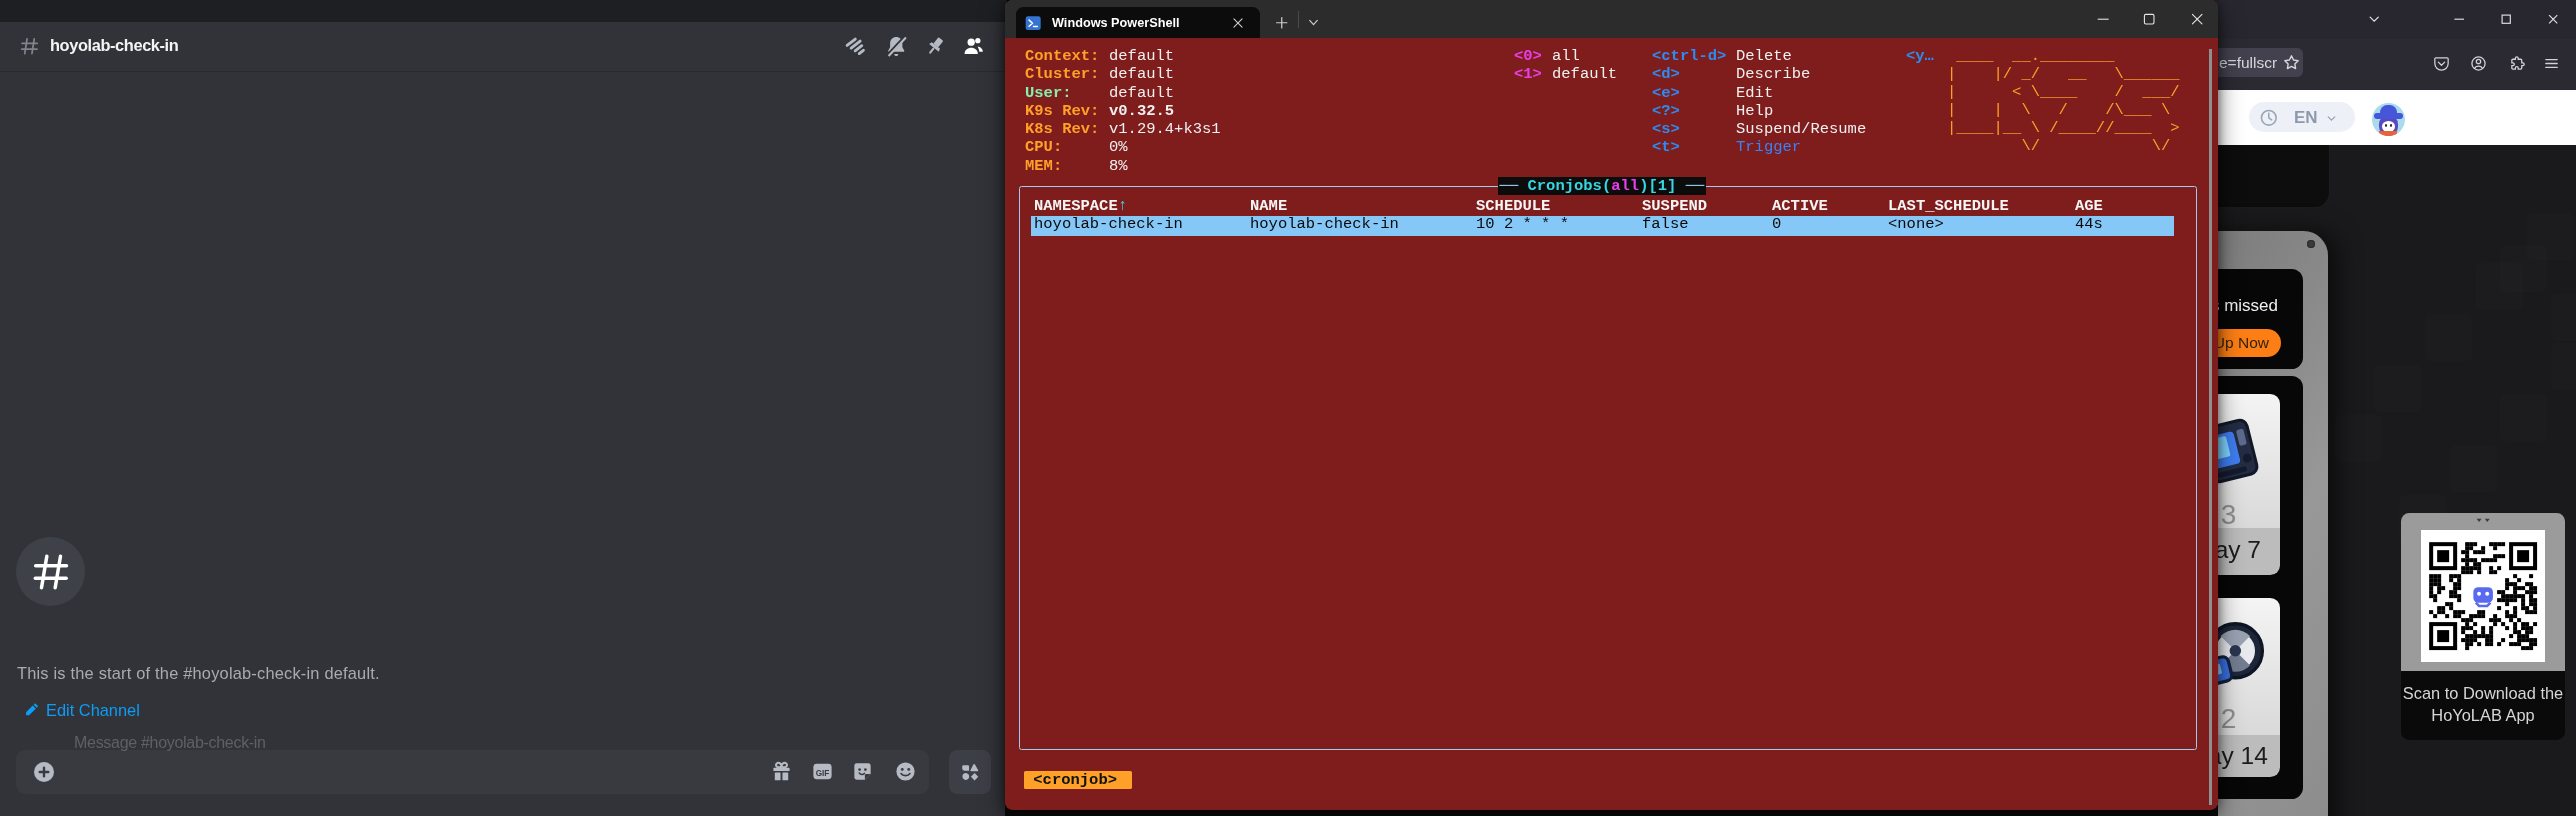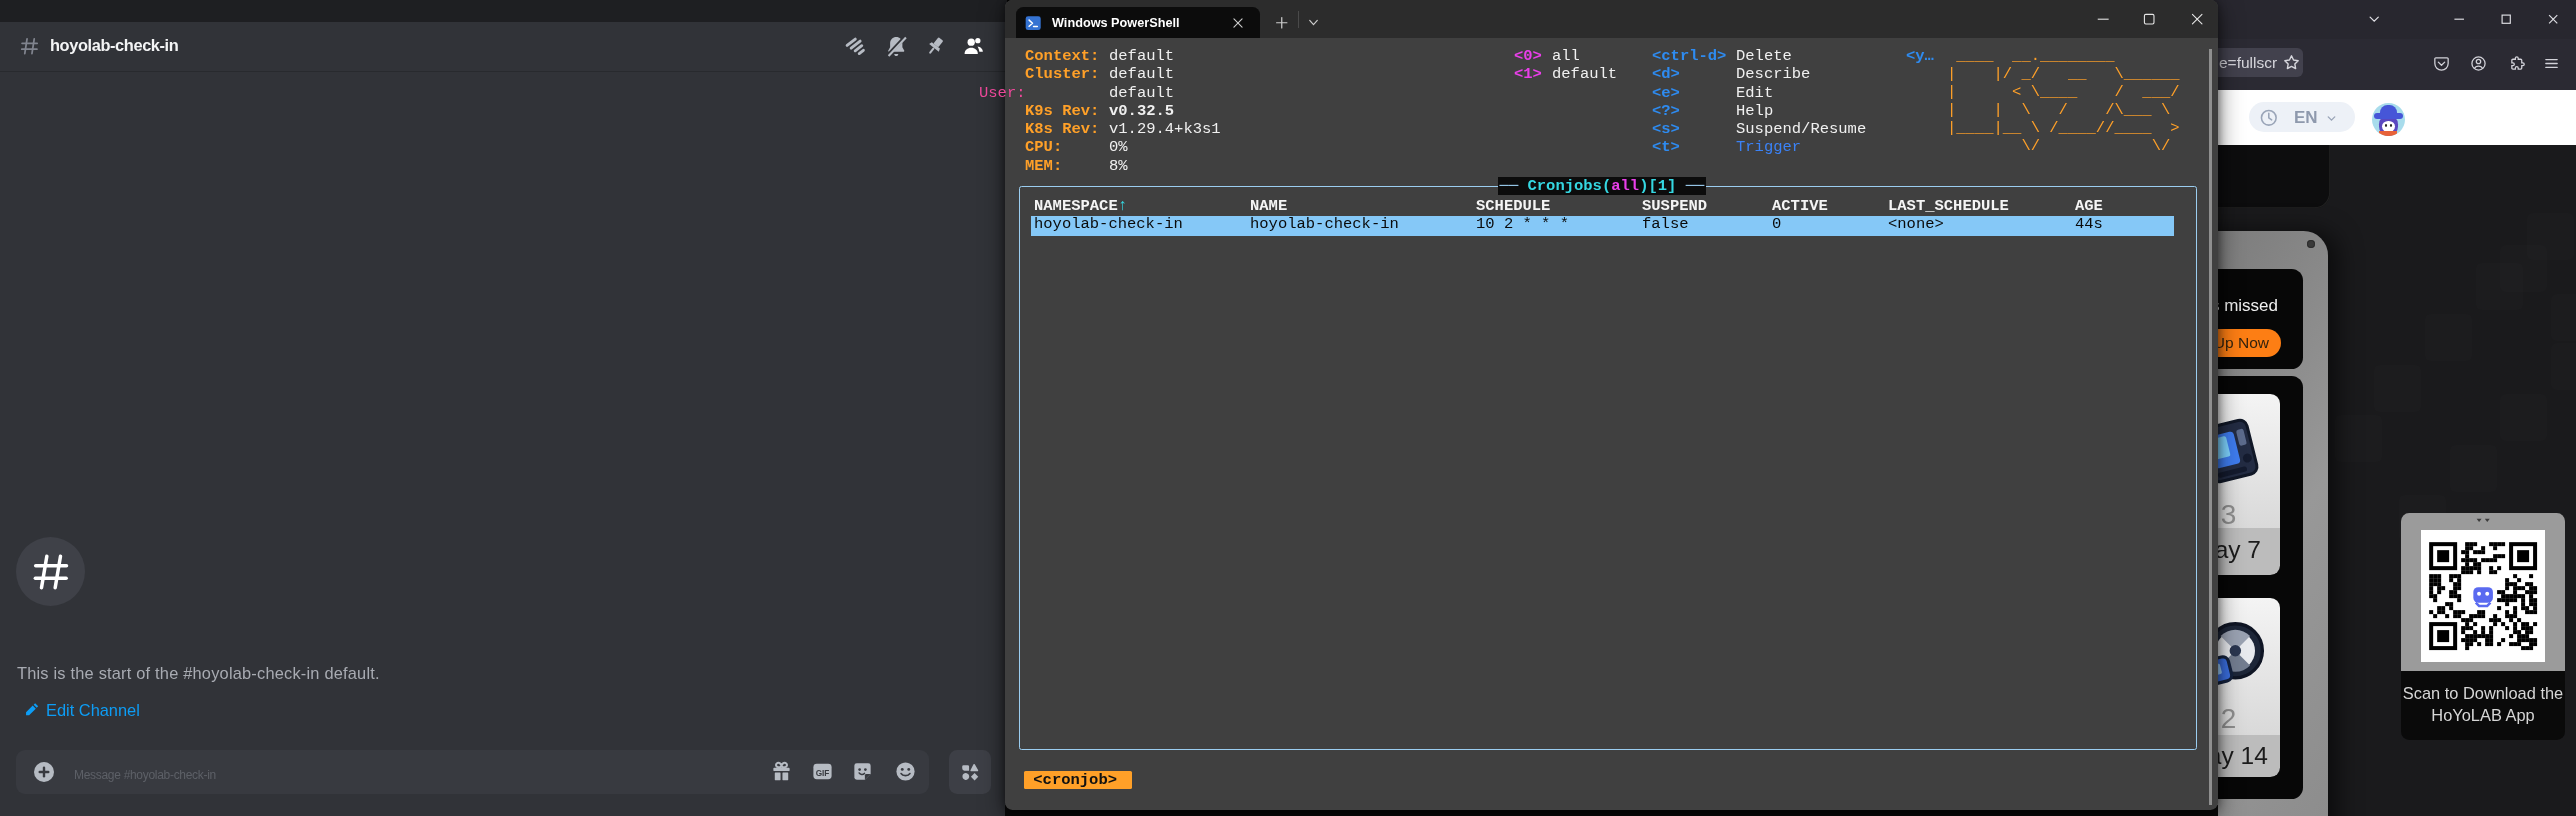--- a/index.html
+++ b/index.html
@@ -6,21 +6,21 @@
 body { font-family:"Liberation Sans", sans-serif; }
 .abs { position:absolute; }
 #root { position:relative; width:2576px; height:817px; overflow:hidden; }
 
 #discord { position:absolute; left:0; top:0; width:1007px; height:817px; background:#313338; }
 #dc-top { position:absolute; left:0; top:0; width:100%; height:22px; background:#1e1f22; }
 #dc-head { position:absolute; left:0; top:22px; width:100%; height:49px; background:#313338; box-shadow:0 0.8px 0 rgba(0,0,0,0.22); }
 .t { position:absolute; font-family:"Liberation Mono", monospace; font-size:15.5px; line-height:18px; white-space:pre; }
 pre.t { font-family:"Liberation Mono", monospace; }
 
-#term { position:absolute; left:1005px; top:0; width:1213px; height:810px; background:#404040; border-radius:7.4px; box-shadow:0 8.2px 24.5px rgba(0,0,0,0.55), 0 0 9px rgba(0,0,0,0.45); }
+#term { position:absolute; left:1005px; top:0; width:1213px; height:810px; background:#7f1d1d; border-radius:7.4px; box-shadow:0 8.2px 24.5px rgba(0,0,0,0.55), 0 0 9px rgba(0,0,0,0.45); }
 #term-bar { position:absolute; left:0; top:0; width:100%; height:38px; background:#2c2c2c; border-radius:7.4px 7.4px 0 0; }
 #term-tab { position:absolute; left:11.4px; top:7.4px; width:244px; height:31px; background:#0c0c0c; border-radius:7.4px 7.4px 0 0; }
 
 #fox { position:absolute; left:2090px; top:0; width:486px; height:785px; background:#28272f; }
 </style></head>
 <body>
 <div id="root">
 
 <div id="discord">
   <div id="dc-top"></div>
@@ -77,21 +77,21 @@
         <path d="M16.3 3.2l4.5 4.5-2.2 2.2-4.5-4.5zM3 16.5L12.8 6.7l4.5 4.5L7.5 21H3z"></path>
       </svg>
   <div class="abs" style="left:46px;top:701px;font-size:16.4px;color:#0d9df5;">Edit Channel</div>
 
   <div class="abs" style="left:16.4px;top:750px;width:913px;height:44px;border-radius:9px;background:#383a40;"></div>
   <svg class="abs" style="left:32px;top:760px;" width="24" height="24" viewBox="0 0 24 24">
         <circle cx="12" cy="12" r="10" fill="#b6bbc3"></circle>
         <rect x="10.8" y="6.5" width="2.4" height="11" rx="1.2" fill="#383a40"></rect>
         <rect x="6.5" y="10.8" width="11" height="2.4" rx="1.2" fill="#383a40"></rect>
       </svg>
-  <div class="abs" style="left:74px;top:768px;font-size:12px;letter-spacing:-0.3px;color:#5d6067;">Message #hoyolab-check-in</div>
+  <div class="abs" style="left:74px;top:734px;font-size:16px;letter-spacing:-0.3px;color:#5d6067;">Message #hoyolab-check-in</div>
 
   <svg class="abs" style="left:770px;top:760px;" width="23" height="23" viewBox="0 0 24 24" fill="#b6bbc3">
     <path d="M12 5.5C11 3 8.5 2.2 7 3.7 5.6 5 6.3 7 8.2 7.5H11zM12 5.5C13 3 15.5 2.2 17 3.7 18.4 5 17.7 7 15.8 7.5H13z" fill="none" stroke="#b6bbc3" stroke-width="2"></path>
     <rect x="3.5" y="8" width="17" height="3.6" rx="1"></rect>
         <rect x="5" y="13" width="6" height="8" rx="0.5"></rect>
         <rect x="13" y="13" width="6" height="8" rx="0.5"></rect>
   </svg>
 
   <svg class="abs" style="left:811px;top:760px;" width="23" height="23" viewBox="0 0 24 24">
         <rect x="2.5" y="4" width="19" height="16" rx="3.5" fill="#b6bbc3"></rect>
@@ -538,21 +538,21 @@
         <line x1="19" y1="5" x2="5" y2="19"></line>
       </svg>
 
   <div class="abs" style="left:1204px;top:49px;width:3.3px;height:756px;background:#8f8f8f;"></div>
 </div>
 
 <div class="t " style="left:1025px;top:47px;color:#ffa028;font-weight:700;">Context:</div>
 <div class="t " style="left:1109px;top:47px;color:#f0f0f0;font-weight:400;">default</div>
 <div class="t " style="left:1025px;top:65px;color:#ffa028;font-weight:700;">Cluster:</div>
 <div class="t " style="left:1109px;top:65px;color:#f0f0f0;font-weight:400;">default</div>
-<div class="t " style="left:979px;top:84px;color:#ec4899;font-weight:400;">User:</div>
+<div class="t " style="left:1025px;top:84px;color:#86efac;font-weight:700;">User:</div>
 <div class="t " style="left:1109px;top:84px;color:#f0f0f0;font-weight:400;">default</div>
 <div class="t " style="left:1025px;top:102px;color:#ffa028;font-weight:700;">K9s Rev:</div>
 <div class="t " style="left:1109px;top:102px;color:#f0f0f0;font-weight:700;">v0.32.5</div>
 <div class="t " style="left:1025px;top:120px;color:#ffa028;font-weight:700;">K8s Rev:</div>
 <div class="t " style="left:1109px;top:120px;color:#f0f0f0;font-weight:400;">v1.29.4+k3s1</div>
 <div class="t " style="left:1025px;top:138px;color:#ffa028;font-weight:700;">CPU:</div>
 <div class="t " style="left:1109px;top:138px;color:#f0f0f0;font-weight:400;">0%</div>
 <div class="t " style="left:1025px;top:157px;color:#ffa028;font-weight:700;">MEM:</div>
 <div class="t " style="left:1109px;top:157px;color:#f0f0f0;font-weight:400;">8%</div>
 <div class="t " style="left:1514px;top:47px;color:#e93fe9;font-weight:700;">&lt;0&gt;</div>

